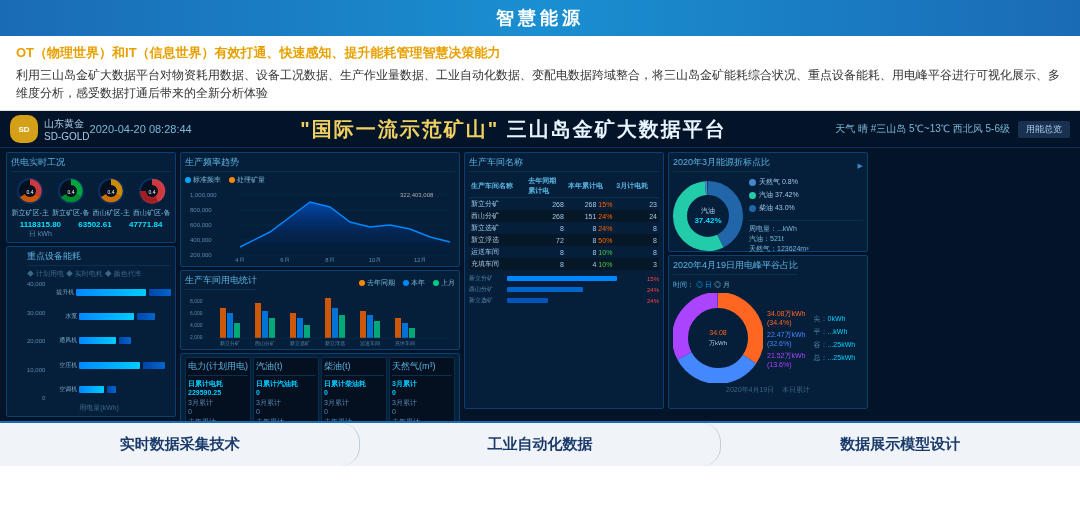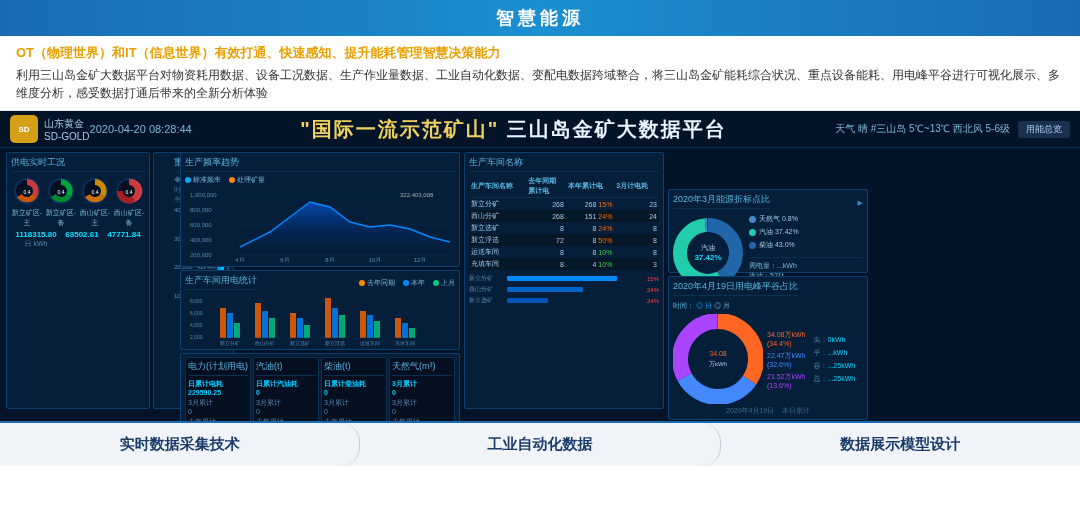--- a/index.html
+++ b/index.html
@@ -60,21 +60,21 @@
     }
     .dashboard-logo {
       display: flex;
       align-items: center;
       gap: 6px;
     }
     .logo-icon {
       width: 28px;
       height: 28px;
       background: #d4a017;
-      border-radius: 5px;
+      border-radius: 10px;
       display: flex;
       align-items: center;
       justify-content: center;
       font-size: 8px;
       color: #fff;
       font-weight: bold;
     }
     .logo-text {
       color: #aac8e8;
       font-size: 10px;
@@ -105,21 +105,21 @@
       display: flex;
       height: 265px;
       padding: 4px 6px;
       gap: 4px;
     }
 
     
     .left-panel {
       width: 170px;
       display: flex;
-      flex-direction: row;
+      flex-direction: column;
       gap: 3px;
     }
 
     .panel-section {
       background: #051e3a;
       border: 1px solid #0a4070;
       border-radius: 2px;
       padding: 3px 4px;
     }
     .panel-title {
@@ -616,21 +616,21 @@
               <div style="width:30%;height:100%;background:#0055bb;border-radius:1px;"></div>
             </div>
             <span style="color:#ff4444;font-size:6px;">24%</span>
           </div>
         </div>
       </div>
     </div>
 
     <div class="right-panel">
 
-      <div class="panel-section" style="height:84px;margin-top:37px;">
+      <div class="panel-section" style="height:100px;">
         <div style="display:flex;justify-content:space-between;align-items:center;margin-bottom:2px;">
           <span class="panel-title">2020年3月能源折标点比</span>
           <span style="color:#3a88c0;font-size:7px;">▶</span>
         </div>
         <div class="donut-container">
           <svg class="donut-svg" width="70" height="70" viewBox="0 0 70 70">
             <defs>
               <clipPath id="donut-clip">
                 <circle cx="35" cy="35" r="30"></circle>
               </clipPath>

